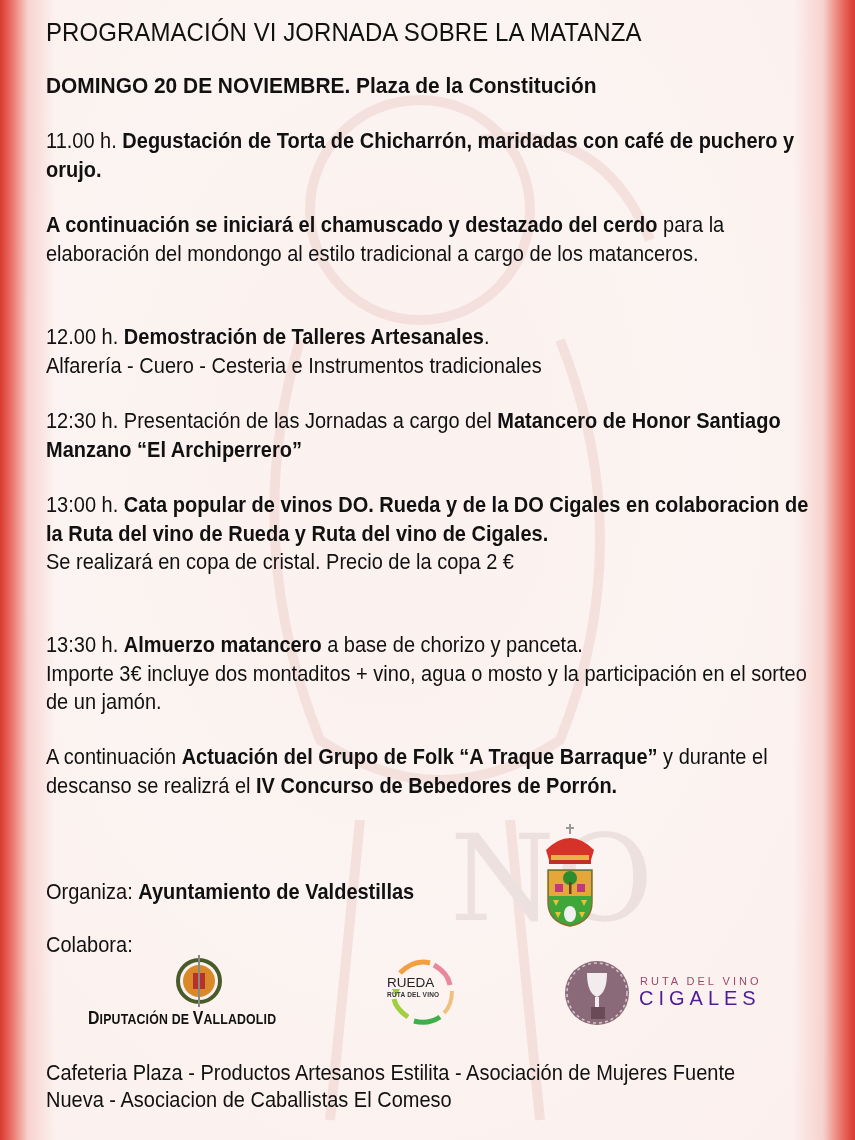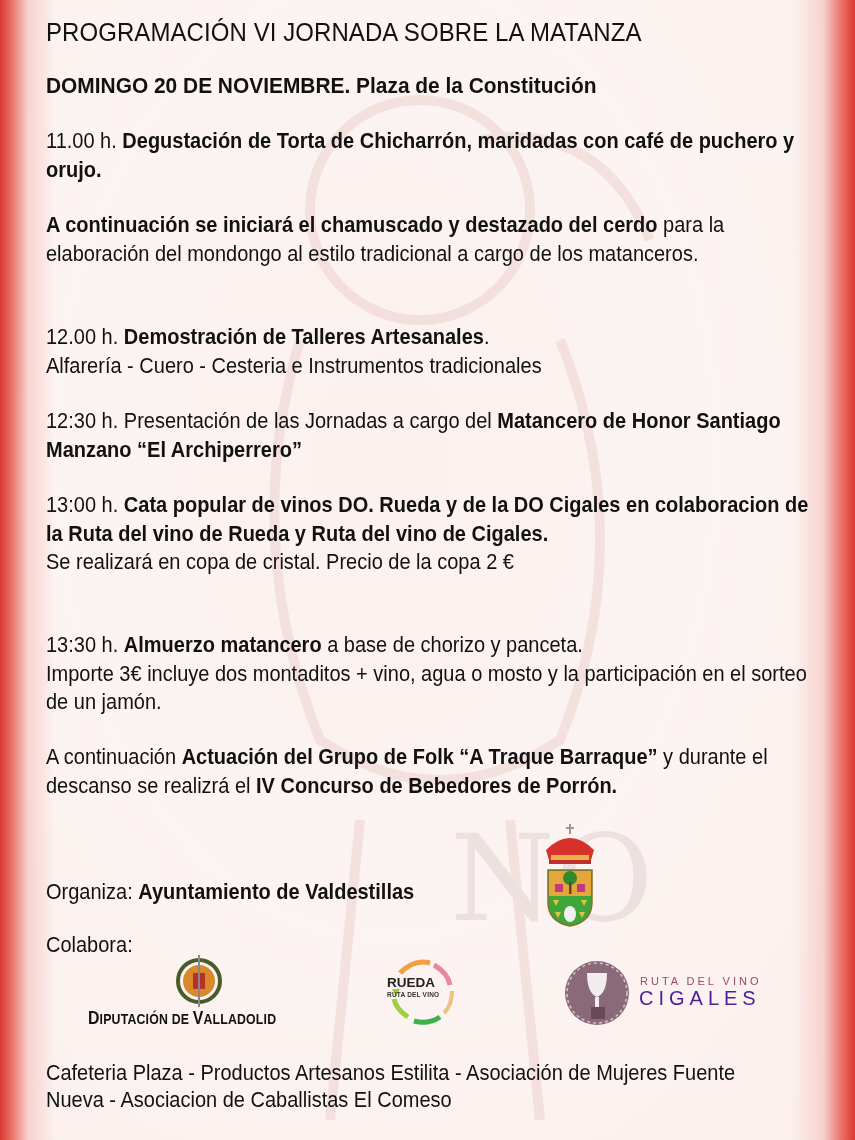--- a/index.html
+++ b/index.html
@@ -22,21 +22,21 @@
     opacity: 0.09; pointer-events: none;
   }
   .content { position: absolute; left: 46px; top: 0; width: 780px; }
   .title { position: absolute; top: 18px; left: 0; font-size: 25.5px; letter-spacing: 0.1px; font-weight: 400; transform: scaleX(0.94); transform-origin: left; white-space: nowrap; }
   .subtitle { position: absolute; top: 73px; left: 0; font-size: 22px; font-weight: 700; white-space: nowrap; transform: scaleX(0.95); transform-origin: left; }
   .block { position: absolute; left: 0; font-size: 21.5px; line-height: 28.5px; transform: scaleX(0.93); transform-origin: left; width: 840px; }
   .b { font-weight: 700; }
   .logo { position: absolute; }
   .dip-text { position: absolute; left: 88px; top: 1008px; font-weight: 700; font-size: 18px; letter-spacing: 0.2px; white-space: nowrap; transform: scaleX(0.88); transform-origin: left; }
   .dip-text .sm { font-size: 14px; }
-  .rueda-name { position: absolute; left: 387px; top: 975px; font-weight: 700; font-size: 13.5px; color: #222; }
+  .rueda-name { position: absolute; left: 387px; top: 975px; font-weight: 400; font-size: 13.5px; color: #222; }
   .rueda-sub { position: absolute; left: 387px; top: 991px; font-weight: 700; font-size: 6.5px; color: #333; letter-spacing: 0.2px; }
   .cig-top { position: absolute; left: 640px; top: 975px; font-size: 11px; letter-spacing: 3px; color: #a0466e; }
   .cig-main { position: absolute; left: 639px; top: 987px; font-size: 20px; letter-spacing: 5px; color: #4c1d95; }
 </style>
 </head>
 <body>
 
 <div class="bg"></div>
 
 <svg class="watermark" viewBox="0 0 520 1090">

